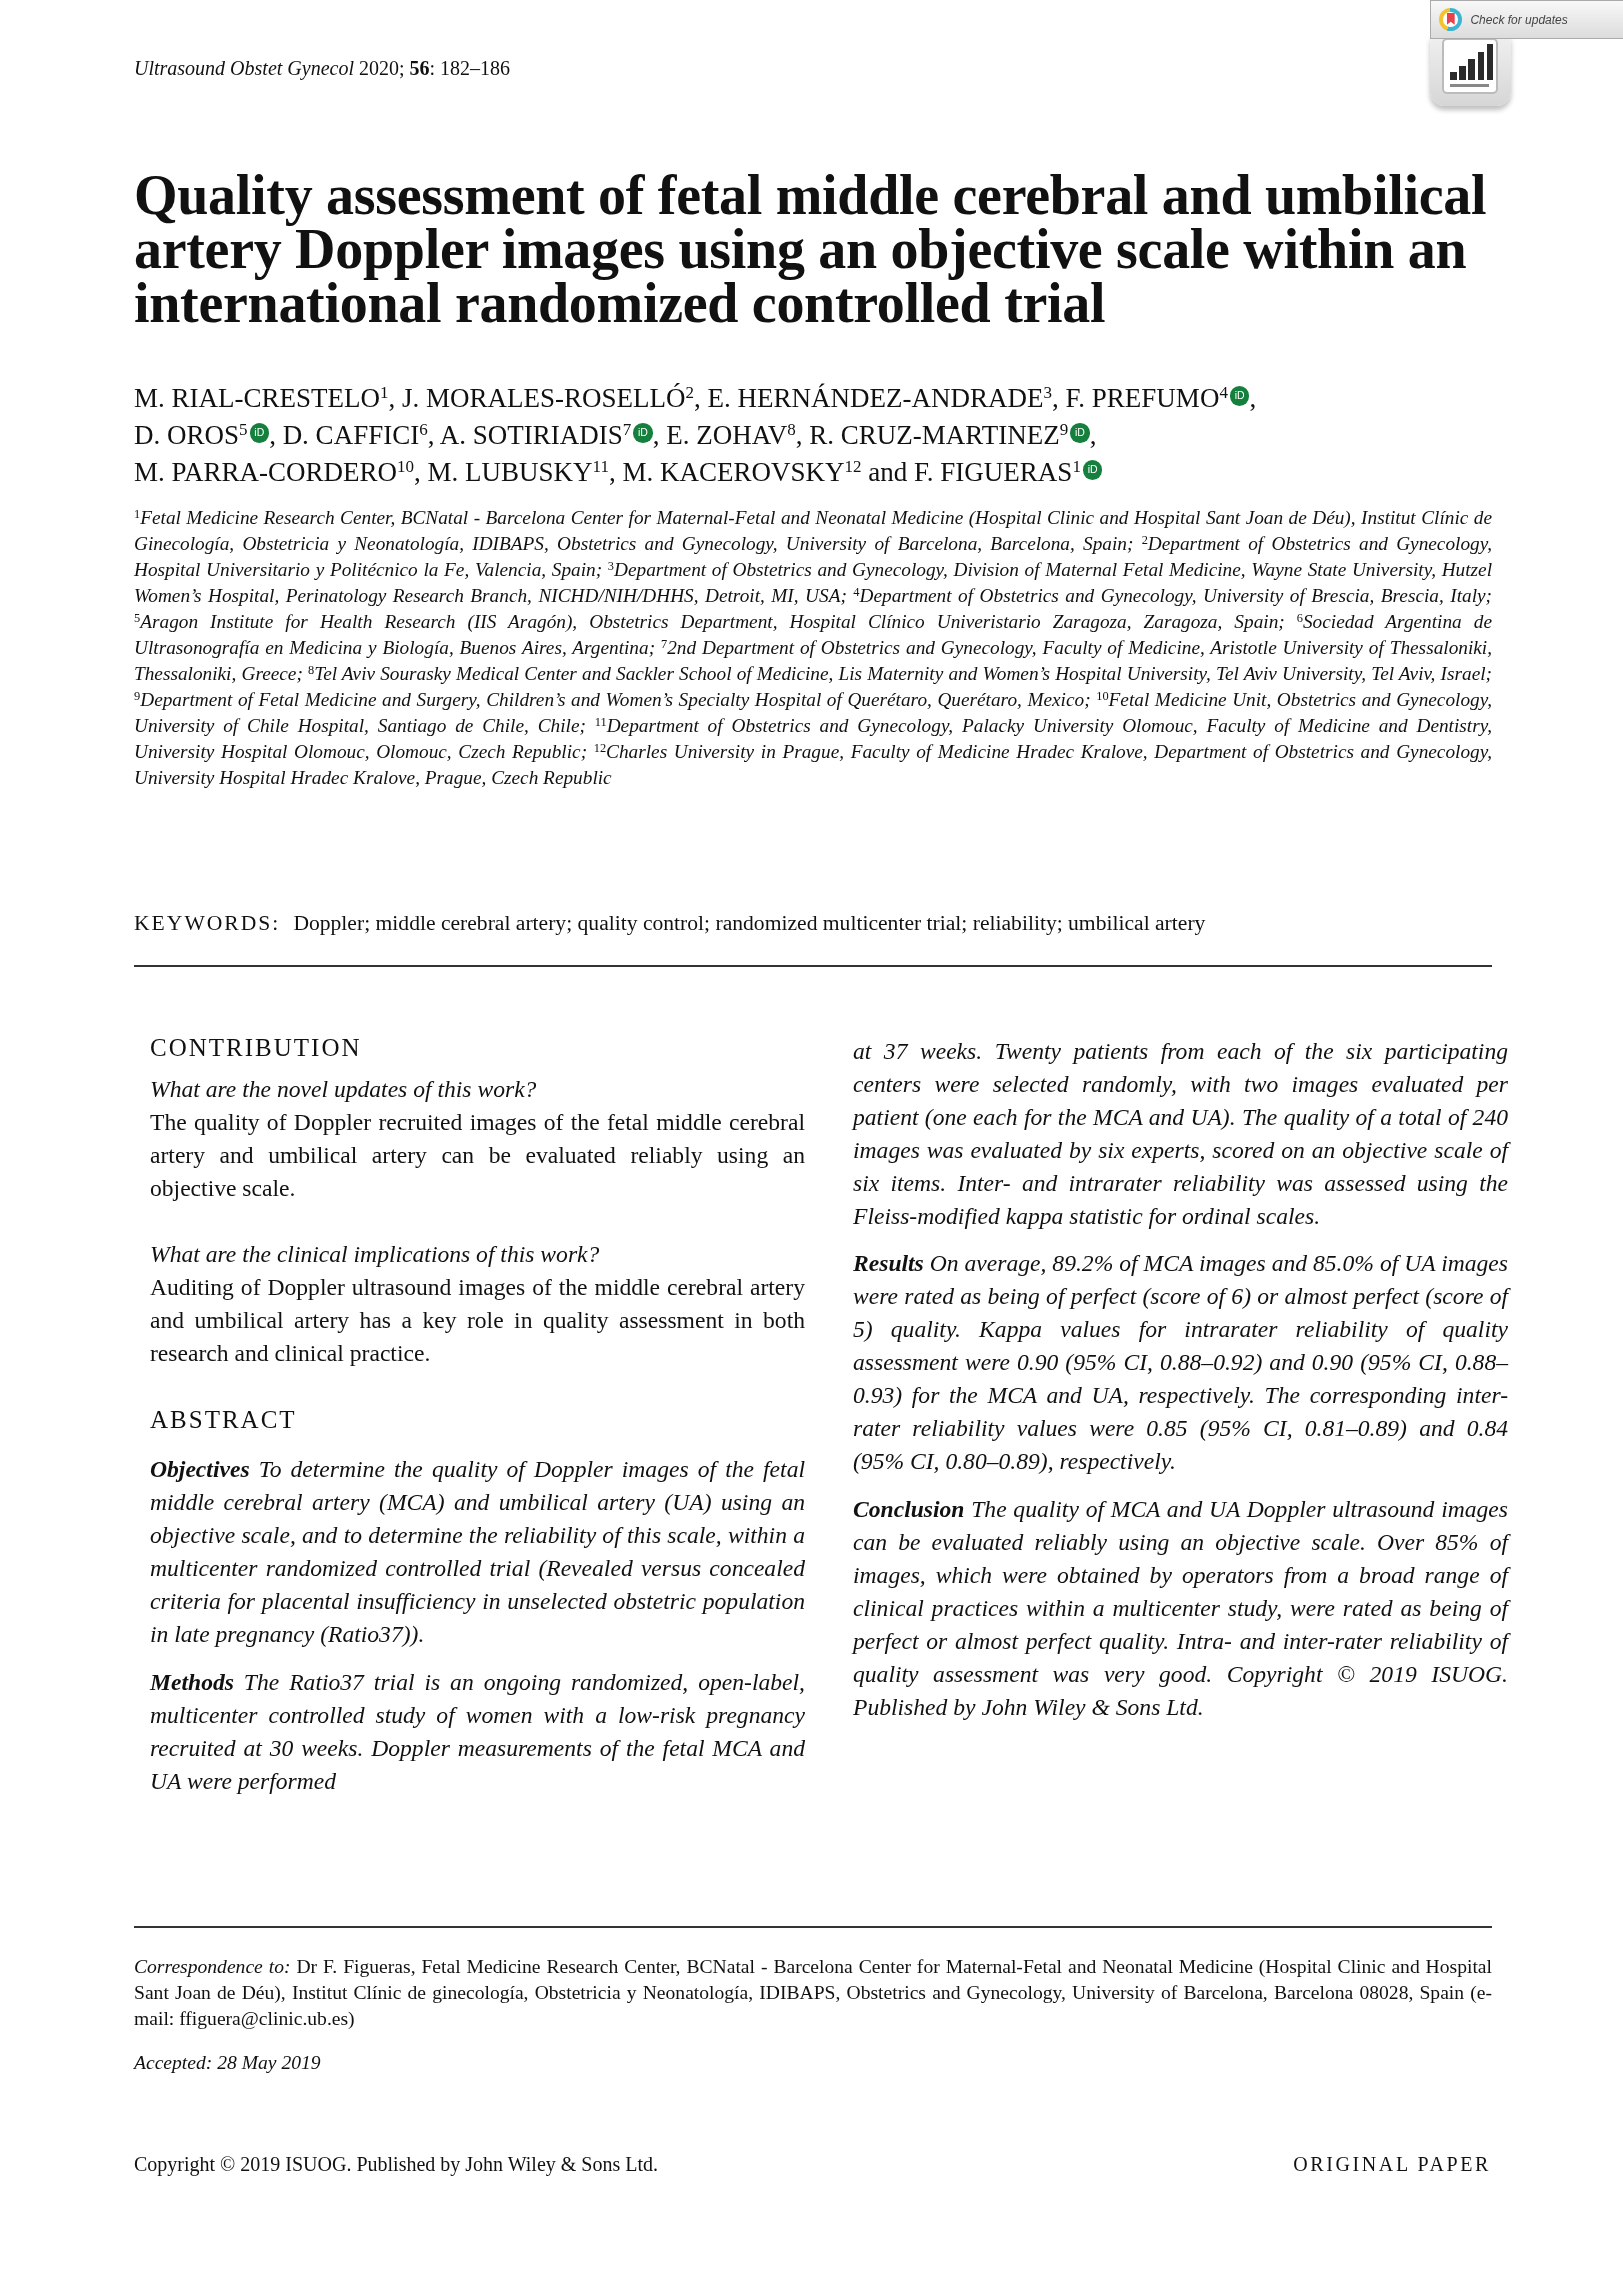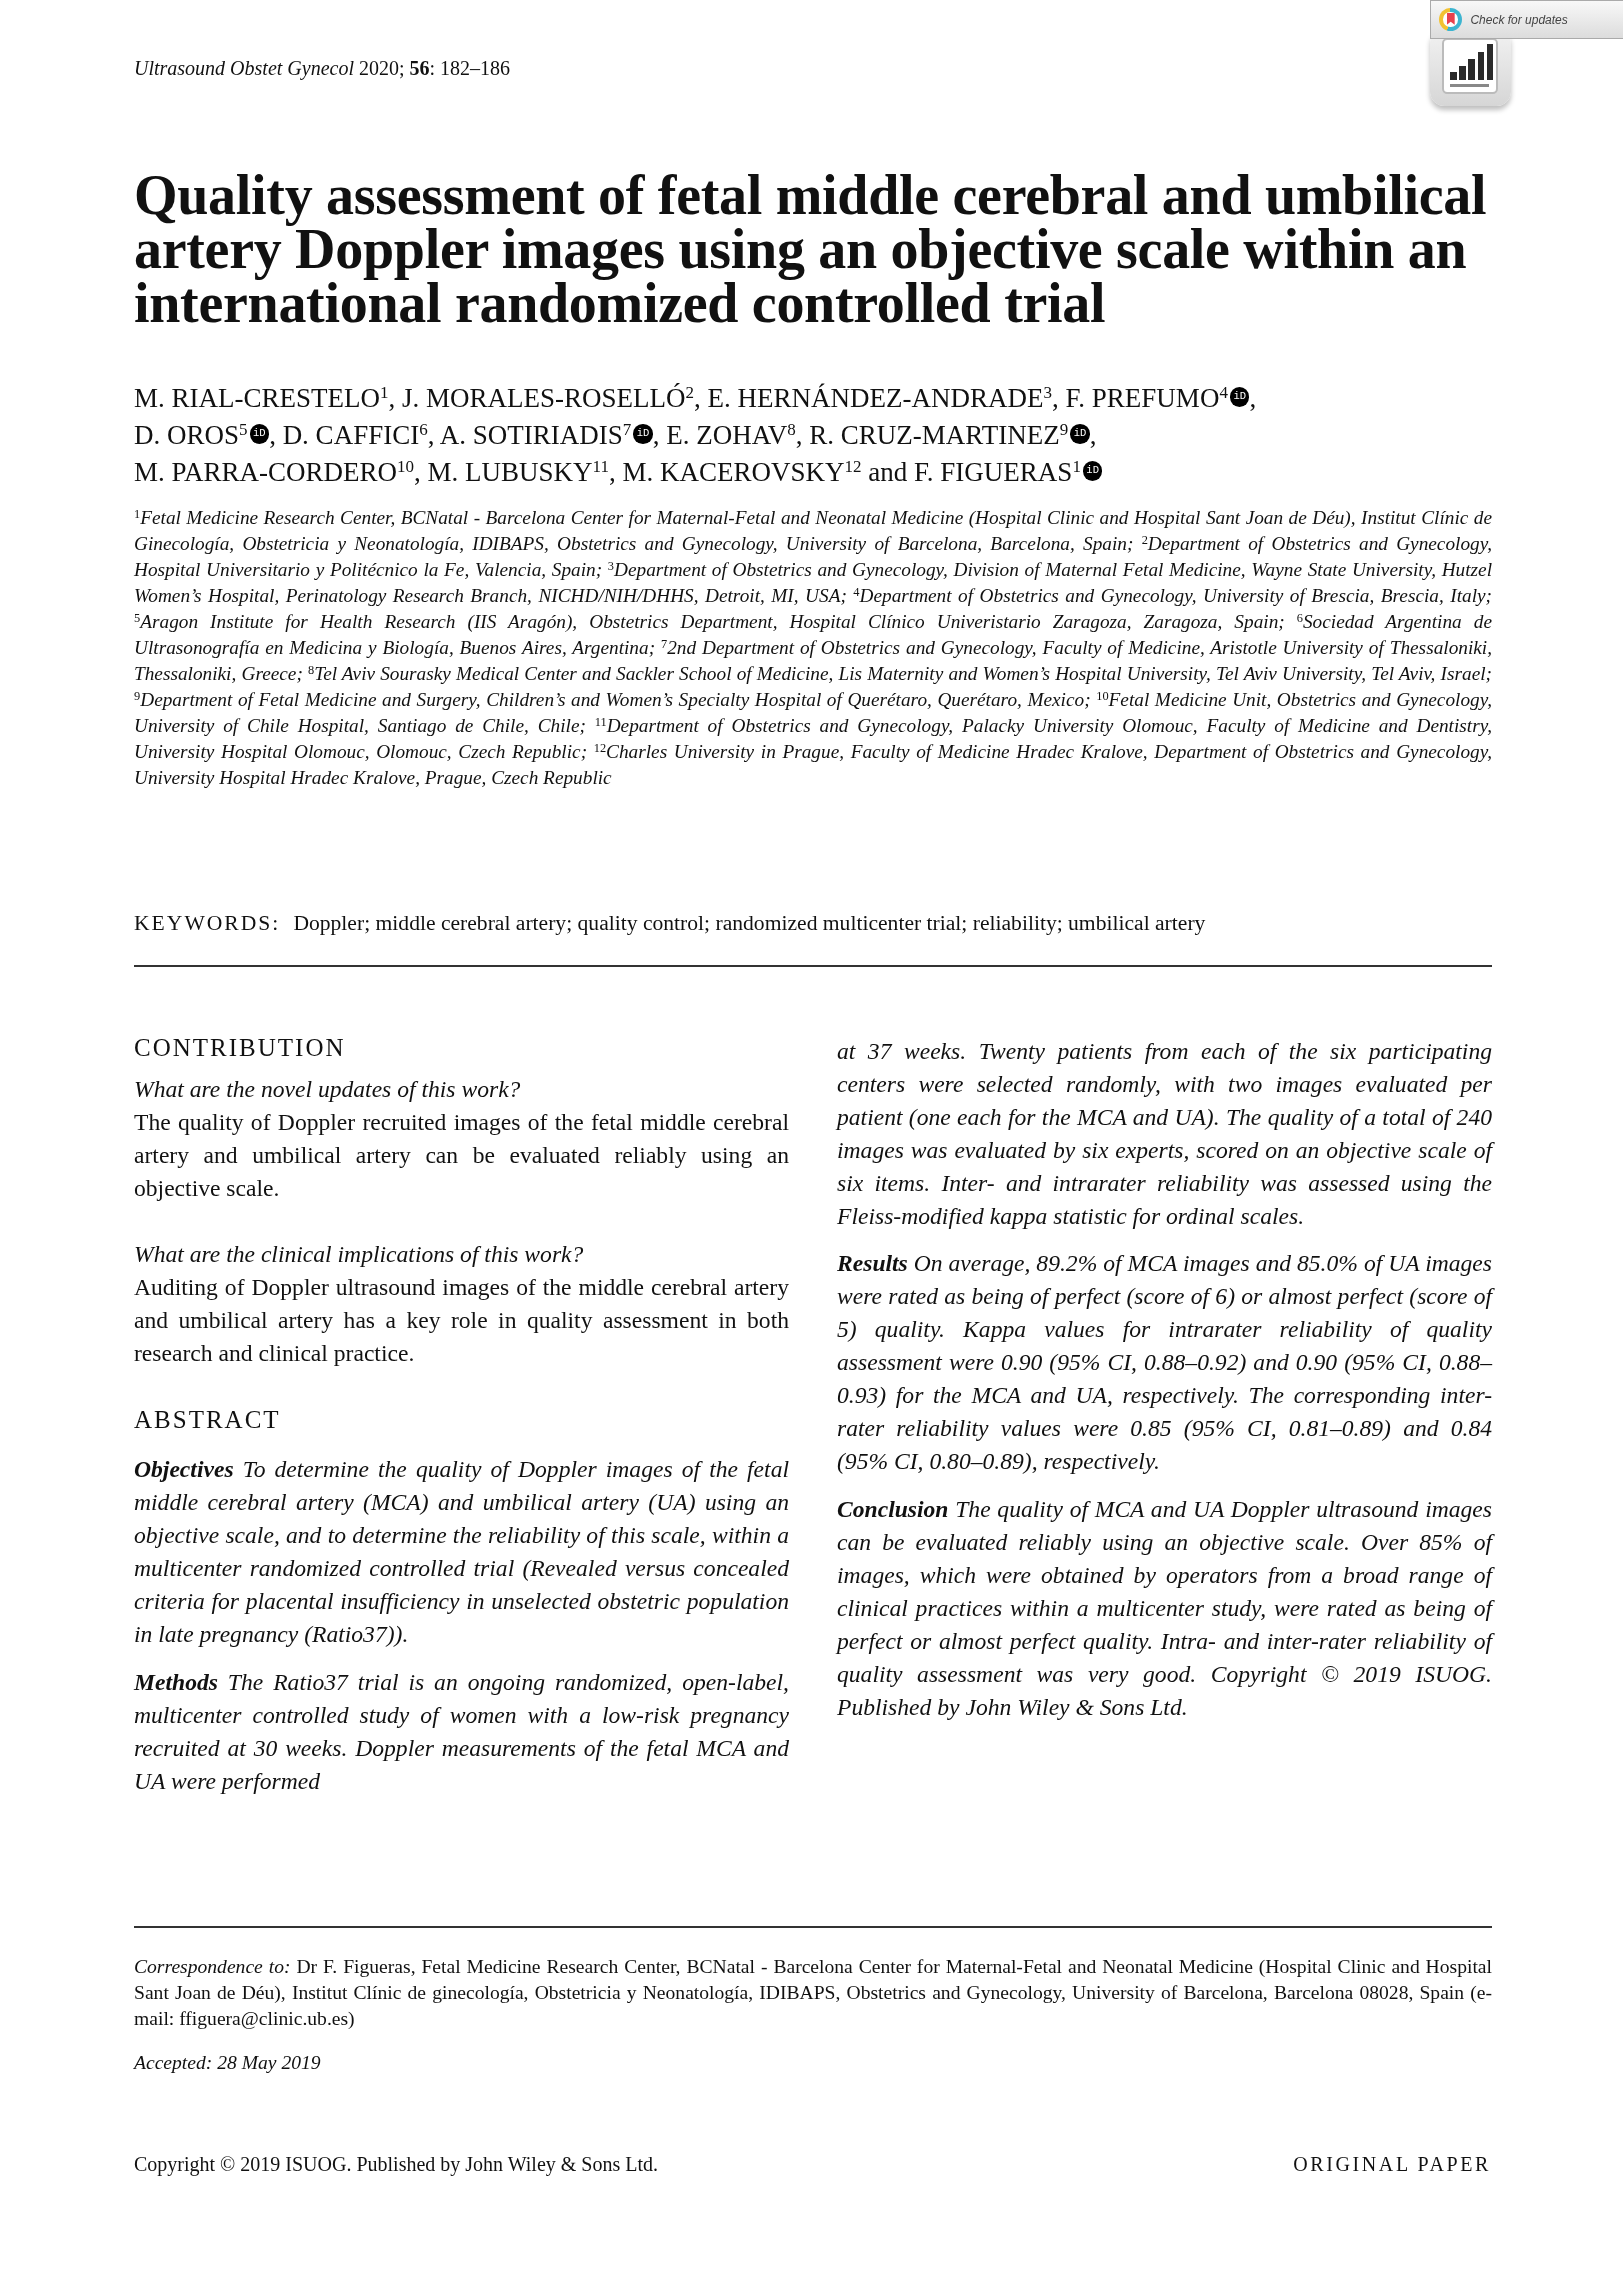--- a/index.html
+++ b/index.html
@@ -31,36 +31,36 @@
   .cfu-flag { position: absolute; left: 7.9px; top: 5.2px; width: 7.9px; height: 11.8px; background: #e8414d; z-index: 2;
               clip-path: polygon(0 0, 100% 0, 100% 100%, 50% 75%, 0 100%); }
   .cfu-text { font-family: "Liberation Sans", "DejaVu Sans", sans-serif; font-size: 12px; color: #444; margin-left: 7.9px; font-style: italic; }
 
   
   .title { left: 134px; top: 168px; width: 1375px; font-size: 56px; line-height: 54px; font-weight: bold; letter-spacing: -0.3px; }
 
   
   .authors { left: 134px; top: 380px; width: 1375px; font-size: 27px; line-height: 37px; }
   .authors sup { font-size: 17px; vertical-align: 9.2px; line-height: 0; }
-  .orcid { display: inline-block; width: 19.6px; height: 19.6px; border-radius: 50%; background: #000000; color: #fff;
-           font-family: Liberation Mono, monospace; font-size: 10.5px; line-height: 19.6px; text-align: center;
+  .orcid { display: inline-block; width: 19.6px; height: 19.6px; border-radius: 50%; background: #15803d; color: #fff;
+           font-family: Liberation Sans, sans-serif; font-size: 10.5px; line-height: 19.6px; text-align: center;
            vertical-align: 7.9px; margin-left: 2px; }
 
   
   .affil { left: 134px; top: 505px; width: 1358px; font-size: 19.3px; line-height: 26px; font-style: italic; text-align: justify; }
   .affil sup { font-style: normal; font-size: 12.4px; vertical-align: 6.5px; line-height: 0; }
 
   
   .keywords { left: 134px; top: 910px; font-size: 21.6px; line-height: 26px; }
   .keywords .kw-label { letter-spacing: 2px; margin-right: 13px; }
 
   .rule { left: 134px; width: 1358px; height: 2px; background: #333; }
 
   
-  .col { width: 655px; font-size: 23.6px; line-height: 33px; }
+  .col { width: 655px; font-size: 23.6px; line-height: 33px; margin-left: 16px; }
   .col-left { left: 134px; }
   .col-right { left: 837px; }
   .section-head { font-size: 25px; letter-spacing: 2px; }
   .q { font-style: italic; }
   .just { text-align: justify; }
   .abs-para { font-style: italic; text-align: justify; }
   .abs-para .lead { font-weight: bold; font-style: italic; }
 
   
   .corr { left: 134px; top: 1954px; width: 1358px; font-size: 19.6px; line-height: 26px; text-align: justify; }

